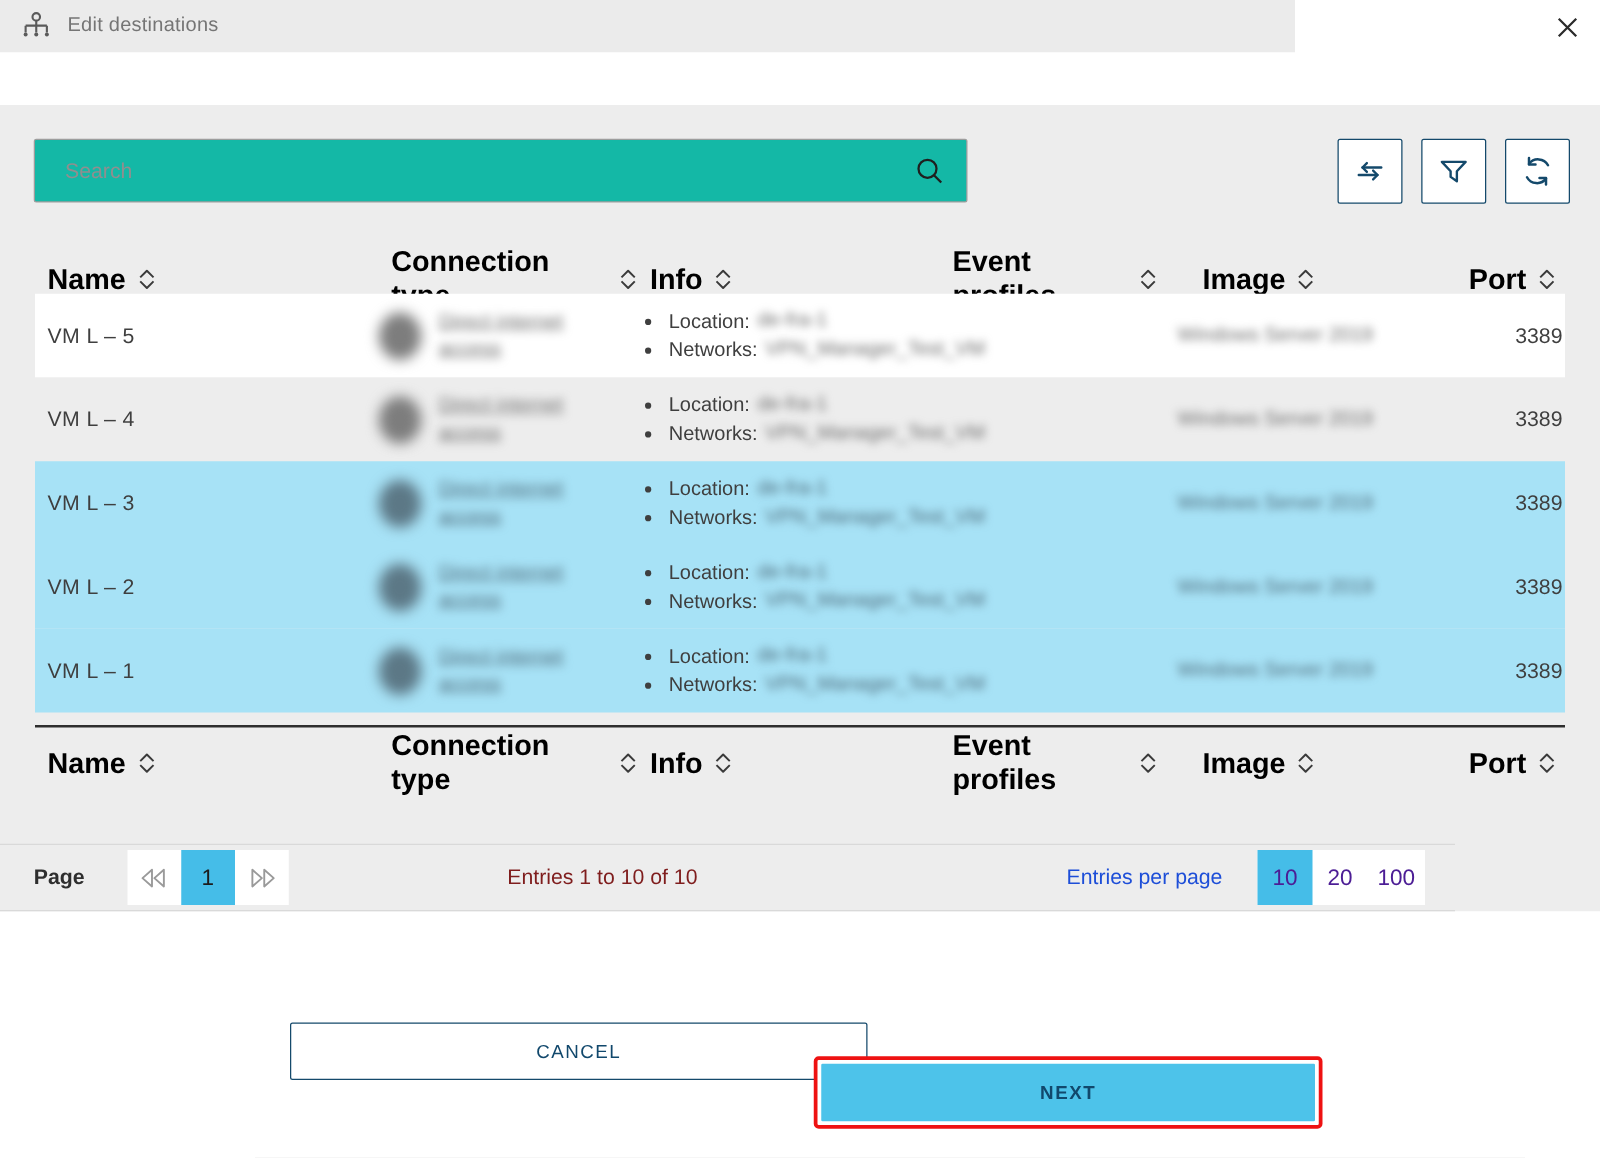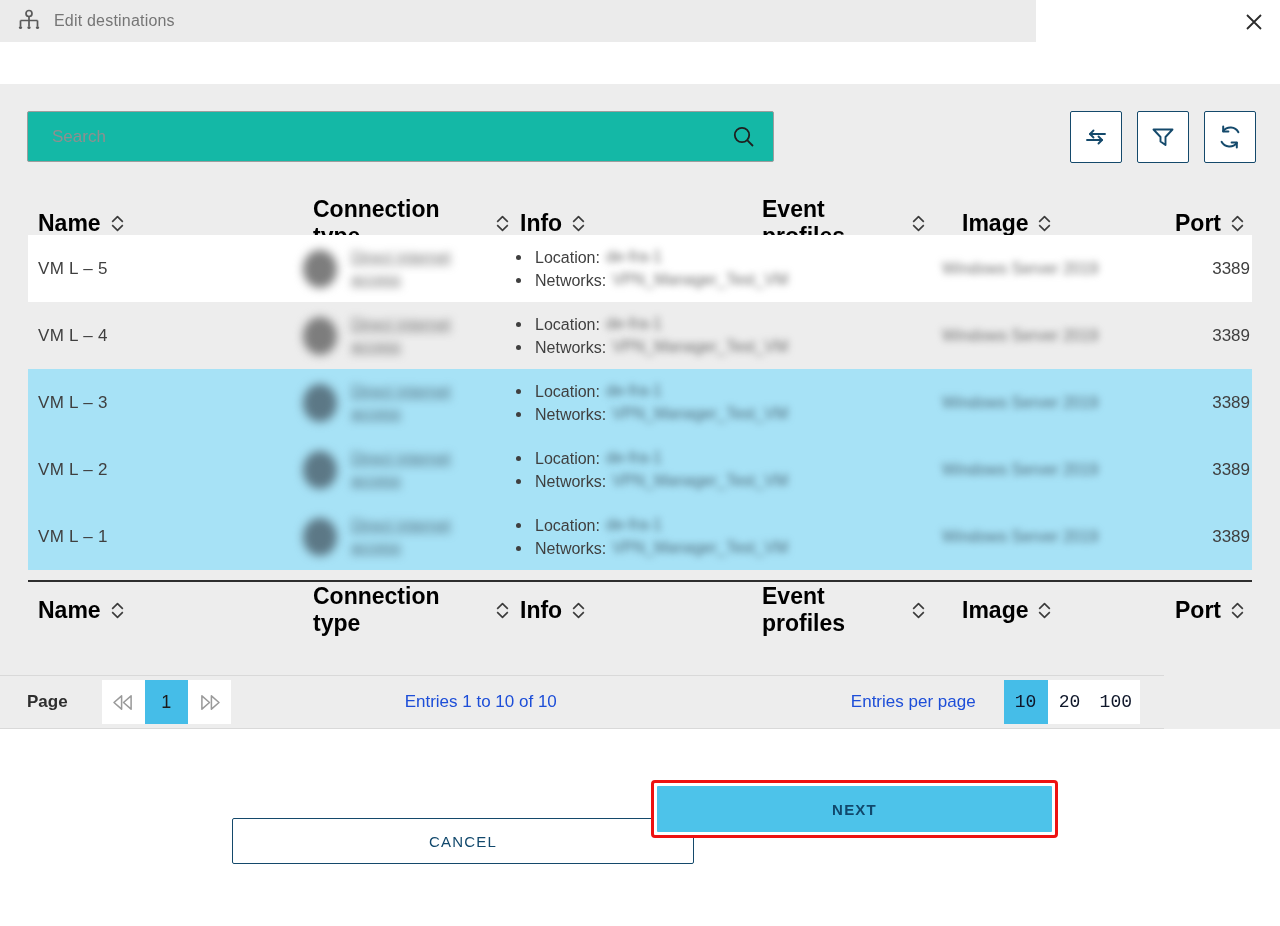--- a/index.html
+++ b/index.html
@@ -89,38 +89,38 @@
     left:0; top:675px; width:1164px; height:54px; background:#ededed;
     border-top:1px solid #d9d9d9; border-bottom:1px solid #d9d9d9;
     display:flex; align-items:center; padding:0 24px 0 27px; font-size:17px;
   }
   .pglabel { font-weight:bold; color:#2e2e2e; margin-right:34px; }
   .pager { display:flex; background:#ffffff; height:44px; }
   .pgbtn {
     width:43px; height:44px; display:flex; align-items:center; justify-content:center; cursor:pointer;
   }
   .pgbtn.cur { background:#45bde8; color:#1c1c1c; font-size:18px; }
-  .entries-mid { flex:1; text-align:center; color:#1d4ed8; padding-right:120px; }
+  .entries-mid { flex:1; text-align:center; color:#7f1d1d; padding-right:120px; }
   .epp-label { font-weight:normal; color:#1d4ed8; margin-right:28px; }
   .sizes { display:flex; background:#ffffff; height:44px; }
   .szbtn {
     min-width:44px; padding:16px 8px; height:44px; display:flex; align-items:center;
-    justify-content:center; font-size:18px; color:#0f172a; cursor:pointer;font-family:Liberation Mono, monospace;
+    justify-content:center; font-size:18px; color:#4c1d95; cursor:pointer;
   }
   .szbtn.sel { background:#45bde8; }
 
   
   .cancel-btn {
     left:232px; top:818px; width:462px; height:46px; background:#ffffff;
     border:1px solid #14496b; border-radius:2px; color:#11486c; font-weight:normal;
     font-size:15px; letter-spacing:1.2px; display:flex; align-items:center;
     justify-content:center; cursor:pointer; font-family:inherit;
   }
   .next-ring {
-    left:651px; top:780px; width:407px; height:58px;
+    left:651px; top:845px; width:407px; height:58px;
     border:3px solid #ee1212; border-radius:4px; padding:3px; background:#ffffff;
   }
   .next-btn {
     width:100%; height:100%; background:#4dc3ea; border:none; border-radius:1px;
     color:#11486c; font-weight:bold; font-size:15px; letter-spacing:1.2px;
     display:flex; align-items:center; justify-content:center; cursor:pointer; font-family:inherit;
   }
   svg { display:block; }
 </style>
 </head>

